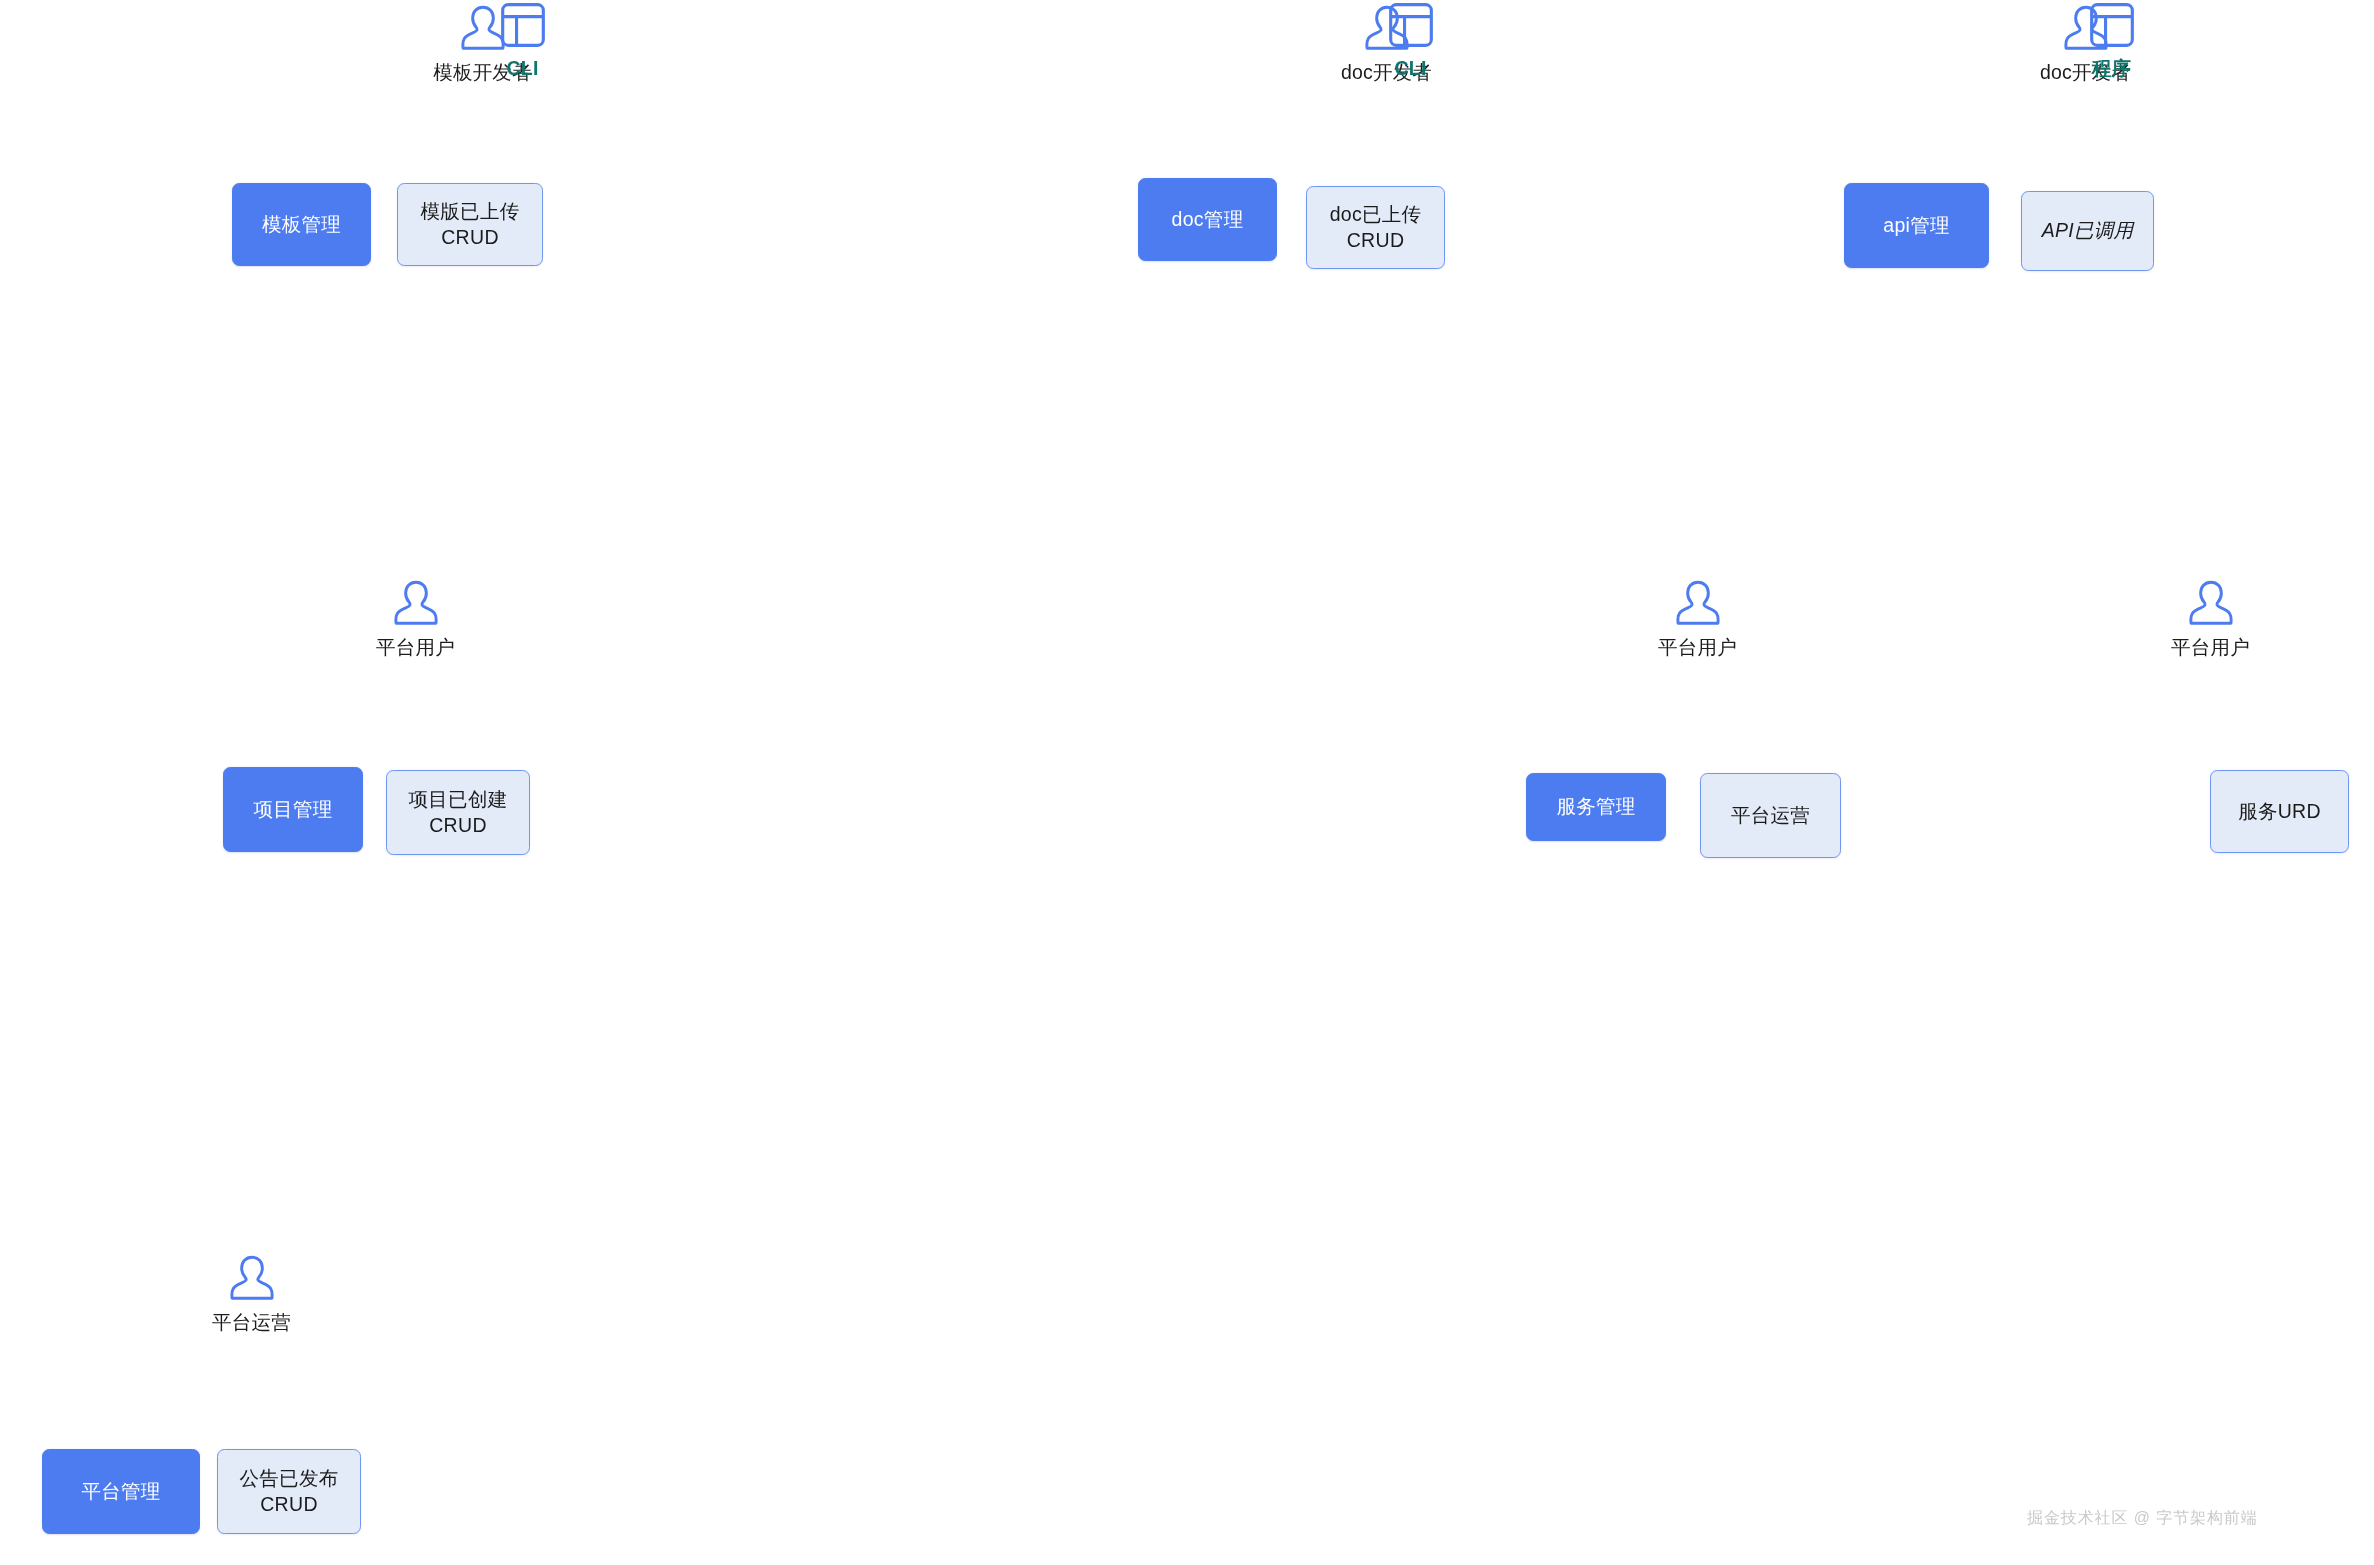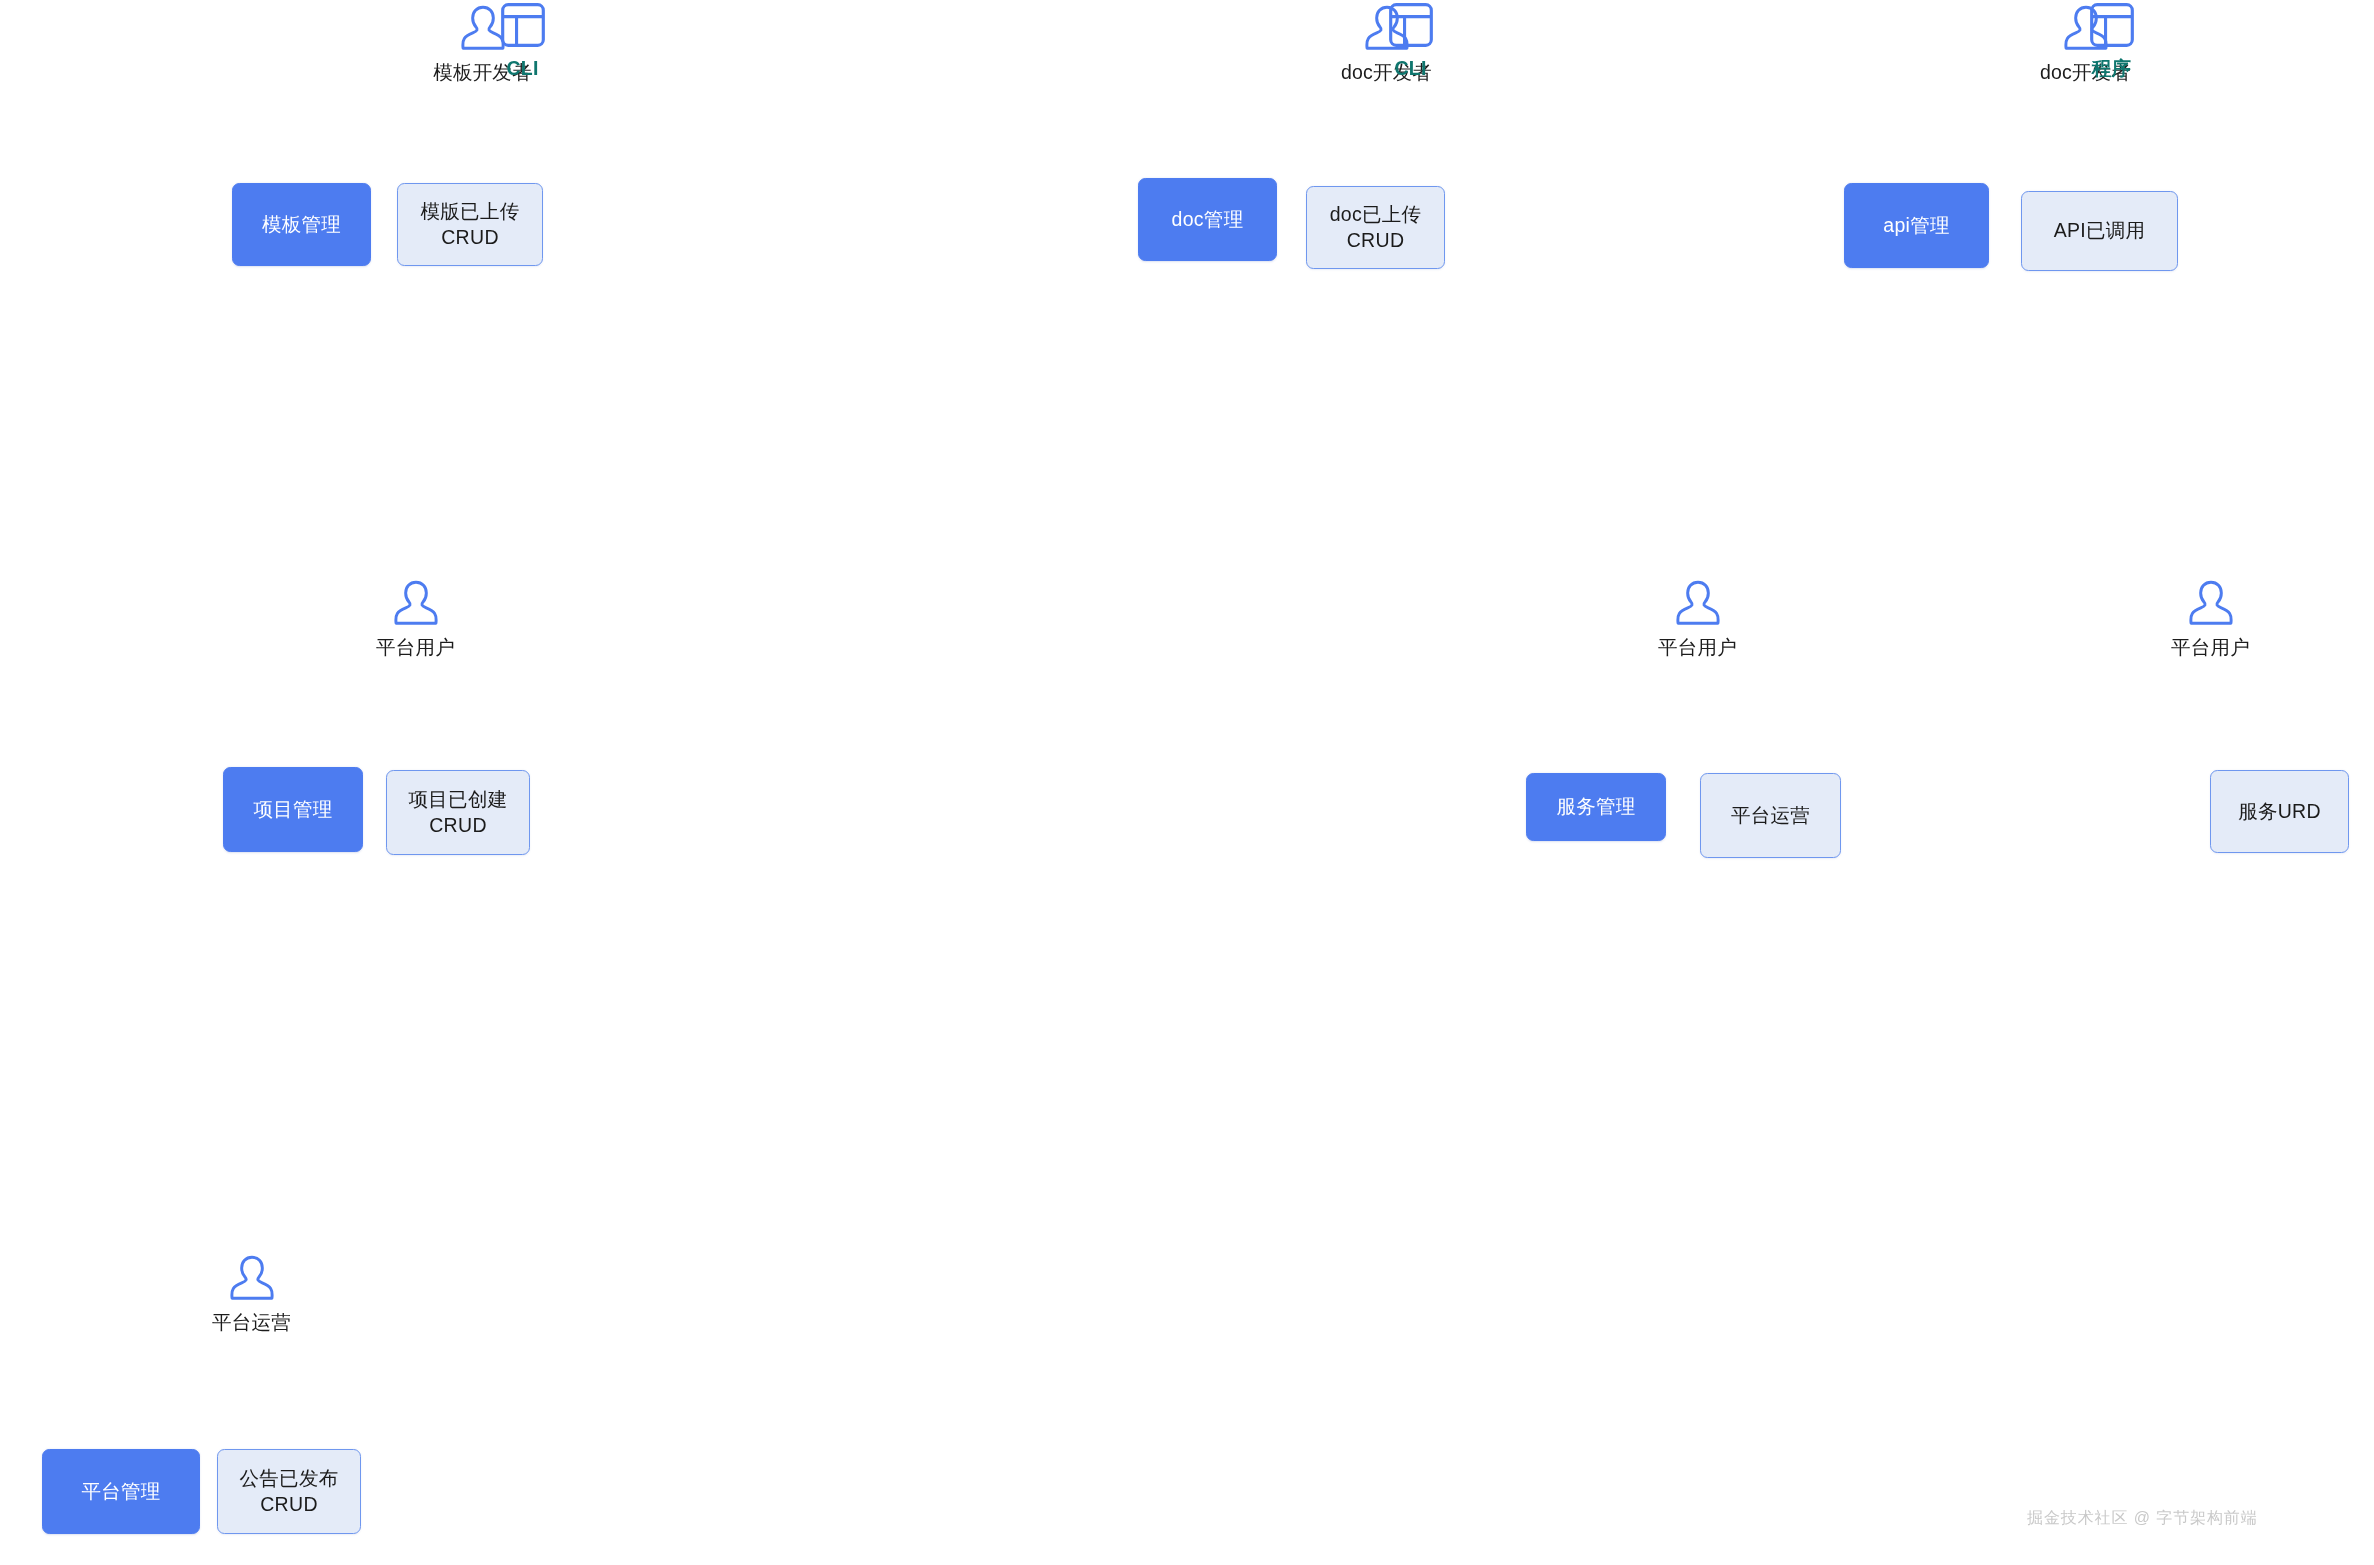--- a/index.html
+++ b/index.html
@@ -197,21 +197,21 @@
     </div>
     <div class="node primary" style="left: 1138px; top: 178px; width: 139px; height: 83px;">
       <span>doc管理</span>
     </div>
     <div class="node secondary" style="left: 1306px; top: 186px; width: 139px; height: 83px;">
       <span>doc已上传CRUD</span>
     </div>
     <div class="node primary" style="left: 1844px; top: 183px; width: 145px; height: 85px;">
       <span>api管理</span>
     </div>
-    <div class="node secondary" style="left: 2021px; top: 191px; width: 157px; height: 80px;">
+    <div class="node secondary" style="left: 2021px; top: 191px; width: 133px; height: 80px; font-style: italic;">
       <span>API已调用</span>
     </div>
     <div class="node primary" style="left: 223px; top: 767px; width: 140px; height: 85px;">
       <span>项目管理</span>
     </div>
     <div class="node secondary" style="left: 386px; top: 770px; width: 144px; height: 85px;">
       <span>项目已创建CRUD</span>
     </div>
     <div class="node primary" style="left: 1526px; top: 773px; width: 140px; height: 68px;">
       <span>服务管理</span>

